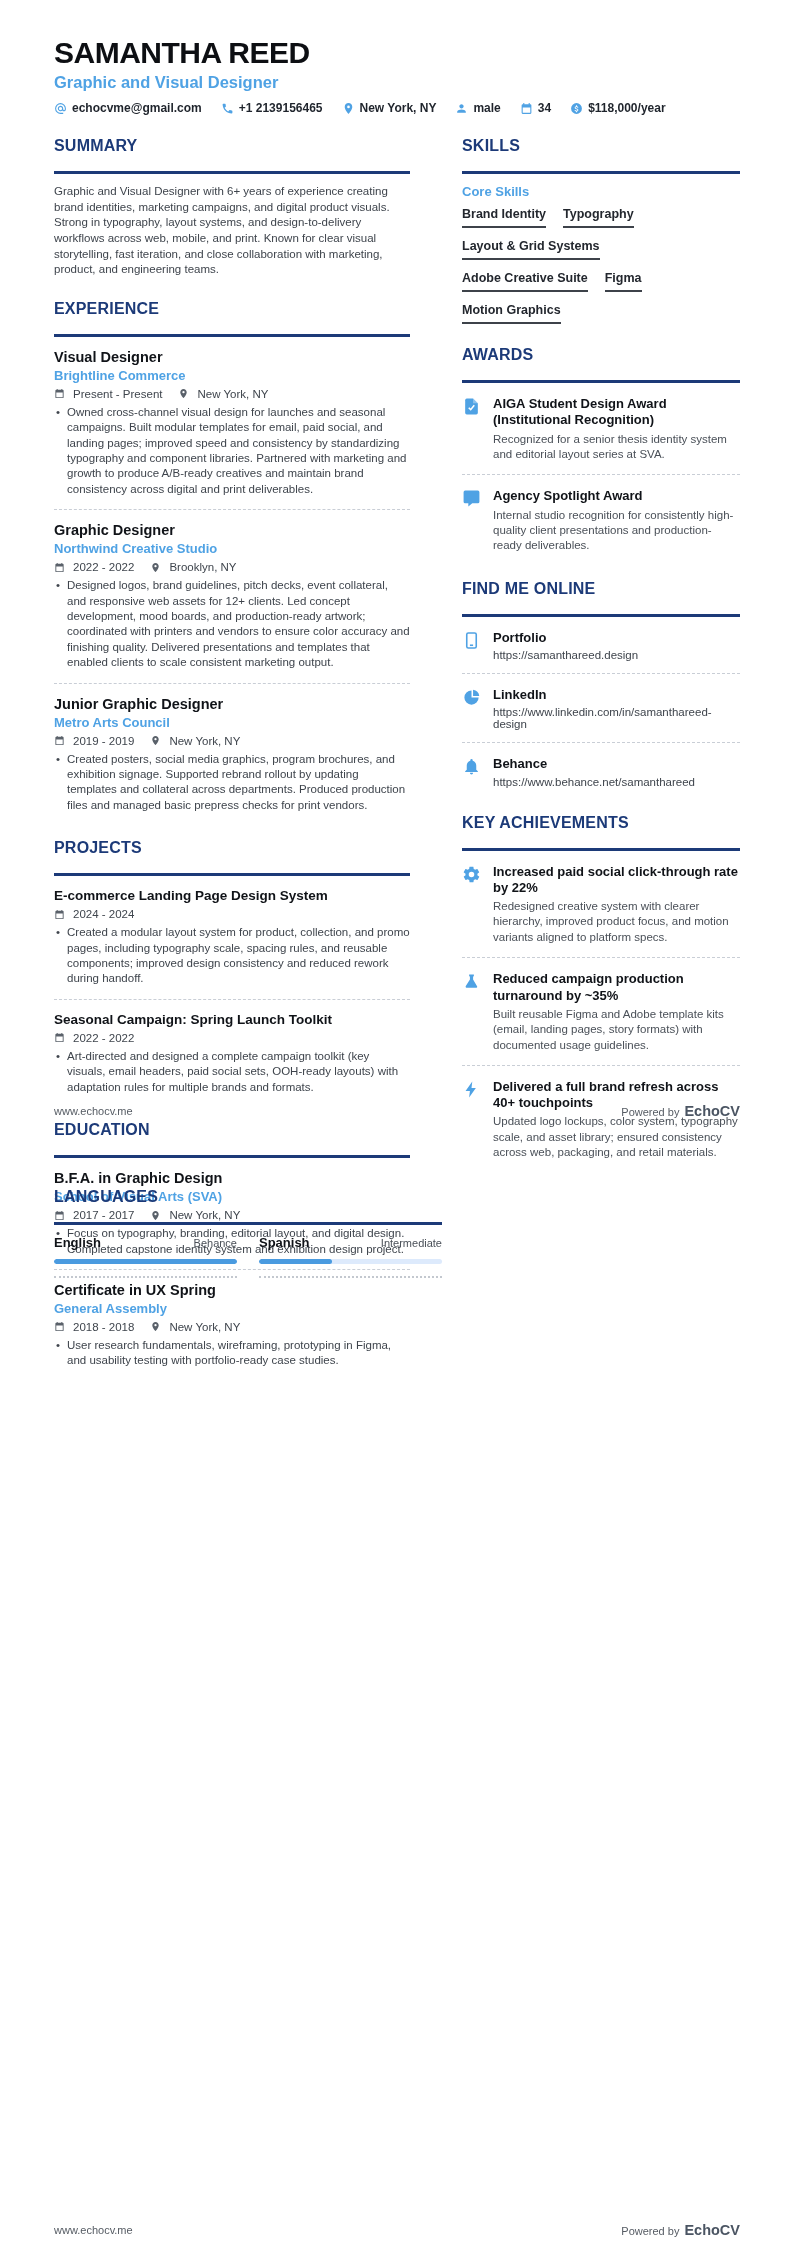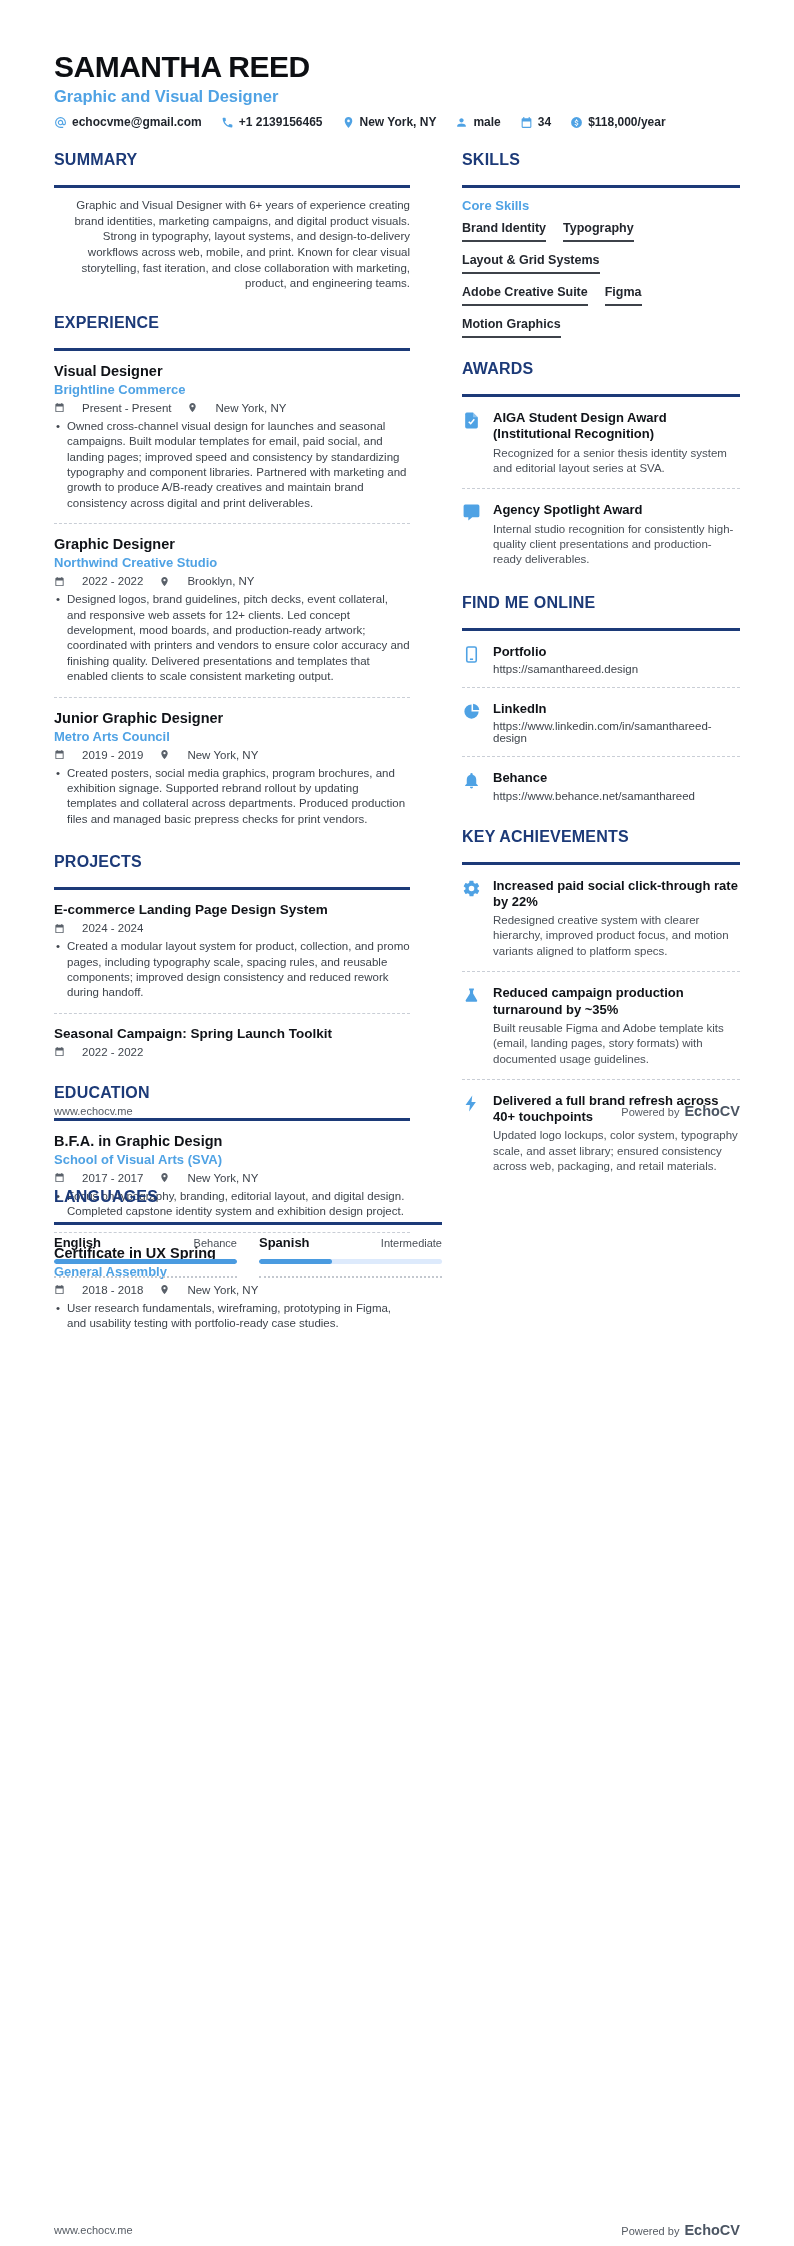--- a/index.html
+++ b/index.html
@@ -1,42 +1,42 @@
 <!DOCTYPE html>
 <html><head>
 <meta charset="utf-8">
 <style>
   * { margin:0; padding:0; box-sizing:border-box; }
   html,body { background:#fff; }
   body { font-family:"Liberation Sans","DejaVu Sans",sans-serif; color:#15181e; }
   .page { position:relative; width:794px; height:2246px; margin:0 auto; background:#fff; overflow:hidden; }
 
-  .header { padding:50px 54px 0 54px; }
+  .header { padding:36px 54px 0 54px; }
   .name { font-size:30px; font-weight:800; letter-spacing:-0.5px; color:#0d0f13; }
   .subtitle { font-size:16.5px; font-weight:700; color:#4fa2e4; margin-top:3px; }
   .contact-row { display:flex; align-items:center; gap:19px; margin-top:9px; flex-wrap:wrap; }
   .contact-item { display:flex; align-items:center; gap:5px; font-size:12px; font-weight:700; color:#1f242c; }
   .contact-item svg { width:13px; height:13px; fill:#4fa2e4; flex:0 0 auto; }
 
   .columns { display:flex; gap:52px; padding:14px 54px 0 54px; align-items:flex-start; }
   .col-left { width:356px; flex:0 0 356px; }
   .col-right { width:278px; flex:0 0 278px; }
 
   h2.sec { font-size:16px; font-weight:800; color:#1c3a78; letter-spacing:0.2px;
            border-bottom:3px solid #1c3a78; padding-bottom:16px; margin-bottom:10px; margin-top:22px; }
   .section:first-child h2.sec, .col-right .section:first-child h2.sec { margin-top:8px; }
 
-  .body-text { font-size:11.5px; line-height:1.36; color:#3e444c;text-align:right; }
+  .body-text { font-size:11.5px; line-height:1.36; color:#3e444c; }
 
   .entry { padding:2px 0 4px 0; }
   .entry-sep { border-top:1px dashed #c9ced6; margin:8px 0 10px 0; }
   .job-title { font-size:14.5px; font-weight:800; color:#101318; }
   .company { font-size:13px; font-weight:700; color:#4fa2e4; margin-top:3px; }
   .meta-row { display:flex; align-items:center; gap:16px; margin-top:5px; }
-  .meta-item { display:flex; align-items:center; gap:17px; font-size:11.5px; color:#3f454d; }
+  .meta-item { display:flex; align-items:center; gap:8px; font-size:11.5px; color:#3f454d; }
   .meta-item svg { width:11px; height:11px; fill:#5a616a; flex:0 0 auto; }
   ul.bullets { list-style:none; margin-top:5px; }
   ul.bullets li { position:relative; padding-left:13px; font-size:11.5px; line-height:1.34; color:#3e444c; }
   ul.bullets li::before { content:"•"; position:absolute; left:2px; top:0; color:#3e444c; }
 
   .skills-group { font-size:13px; font-weight:800; color:#4fa2e4; margin:2px 0 8px 0; }
   .tags { display:flex; flex-wrap:wrap; column-gap:17px; row-gap:11px; }
   .tag { font-size:12.5px; font-weight:700; color:#23272e; border-bottom:2px solid #3d424a; padding-bottom:5px; }
 
   .icon-item { display:flex; gap:11px; padding:3px 0 4px 0; }
@@ -217,20 +217,23 @@
         <div class="entry">
           <div class="job-title" style="font-size:13.5px;">Seasonal Campaign: Spring Launch Toolkit</div>
           <div class="meta-row">
             <div class="meta-item">
               <svg viewBox="0 0 24 24">
                   <path d="M19 4h-1V2h-2v2H8V2H6v2H5a2 2 0 0 0-2 2v14a2 2 0 0 0 2 2h14a2 2 0 0 0 2-2V6a2 2 0 0 0-2-2zm0 16H5V10h14v10z"></path>
                 </svg>
               <span>2022 - 2022</span>
             </div>
           </div>
+          <ul class="bullets">
+            <li>Art-directed and designed a complete campaign toolkit (key visuals, email headers, paid social sets, OOH-ready layouts) with adaptation rules for multiple brands and formats.</li>
+          </ul>
         </div>
       </div>
 
       <div class="section">
         <h2 class="sec">EDUCATION</h2>
 
         <div class="entry">
           <div class="job-title">B.F.A. in Graphic Design</div>
           <div class="company">School of Visual Arts (SVA)</div>
           <div class="meta-row">

